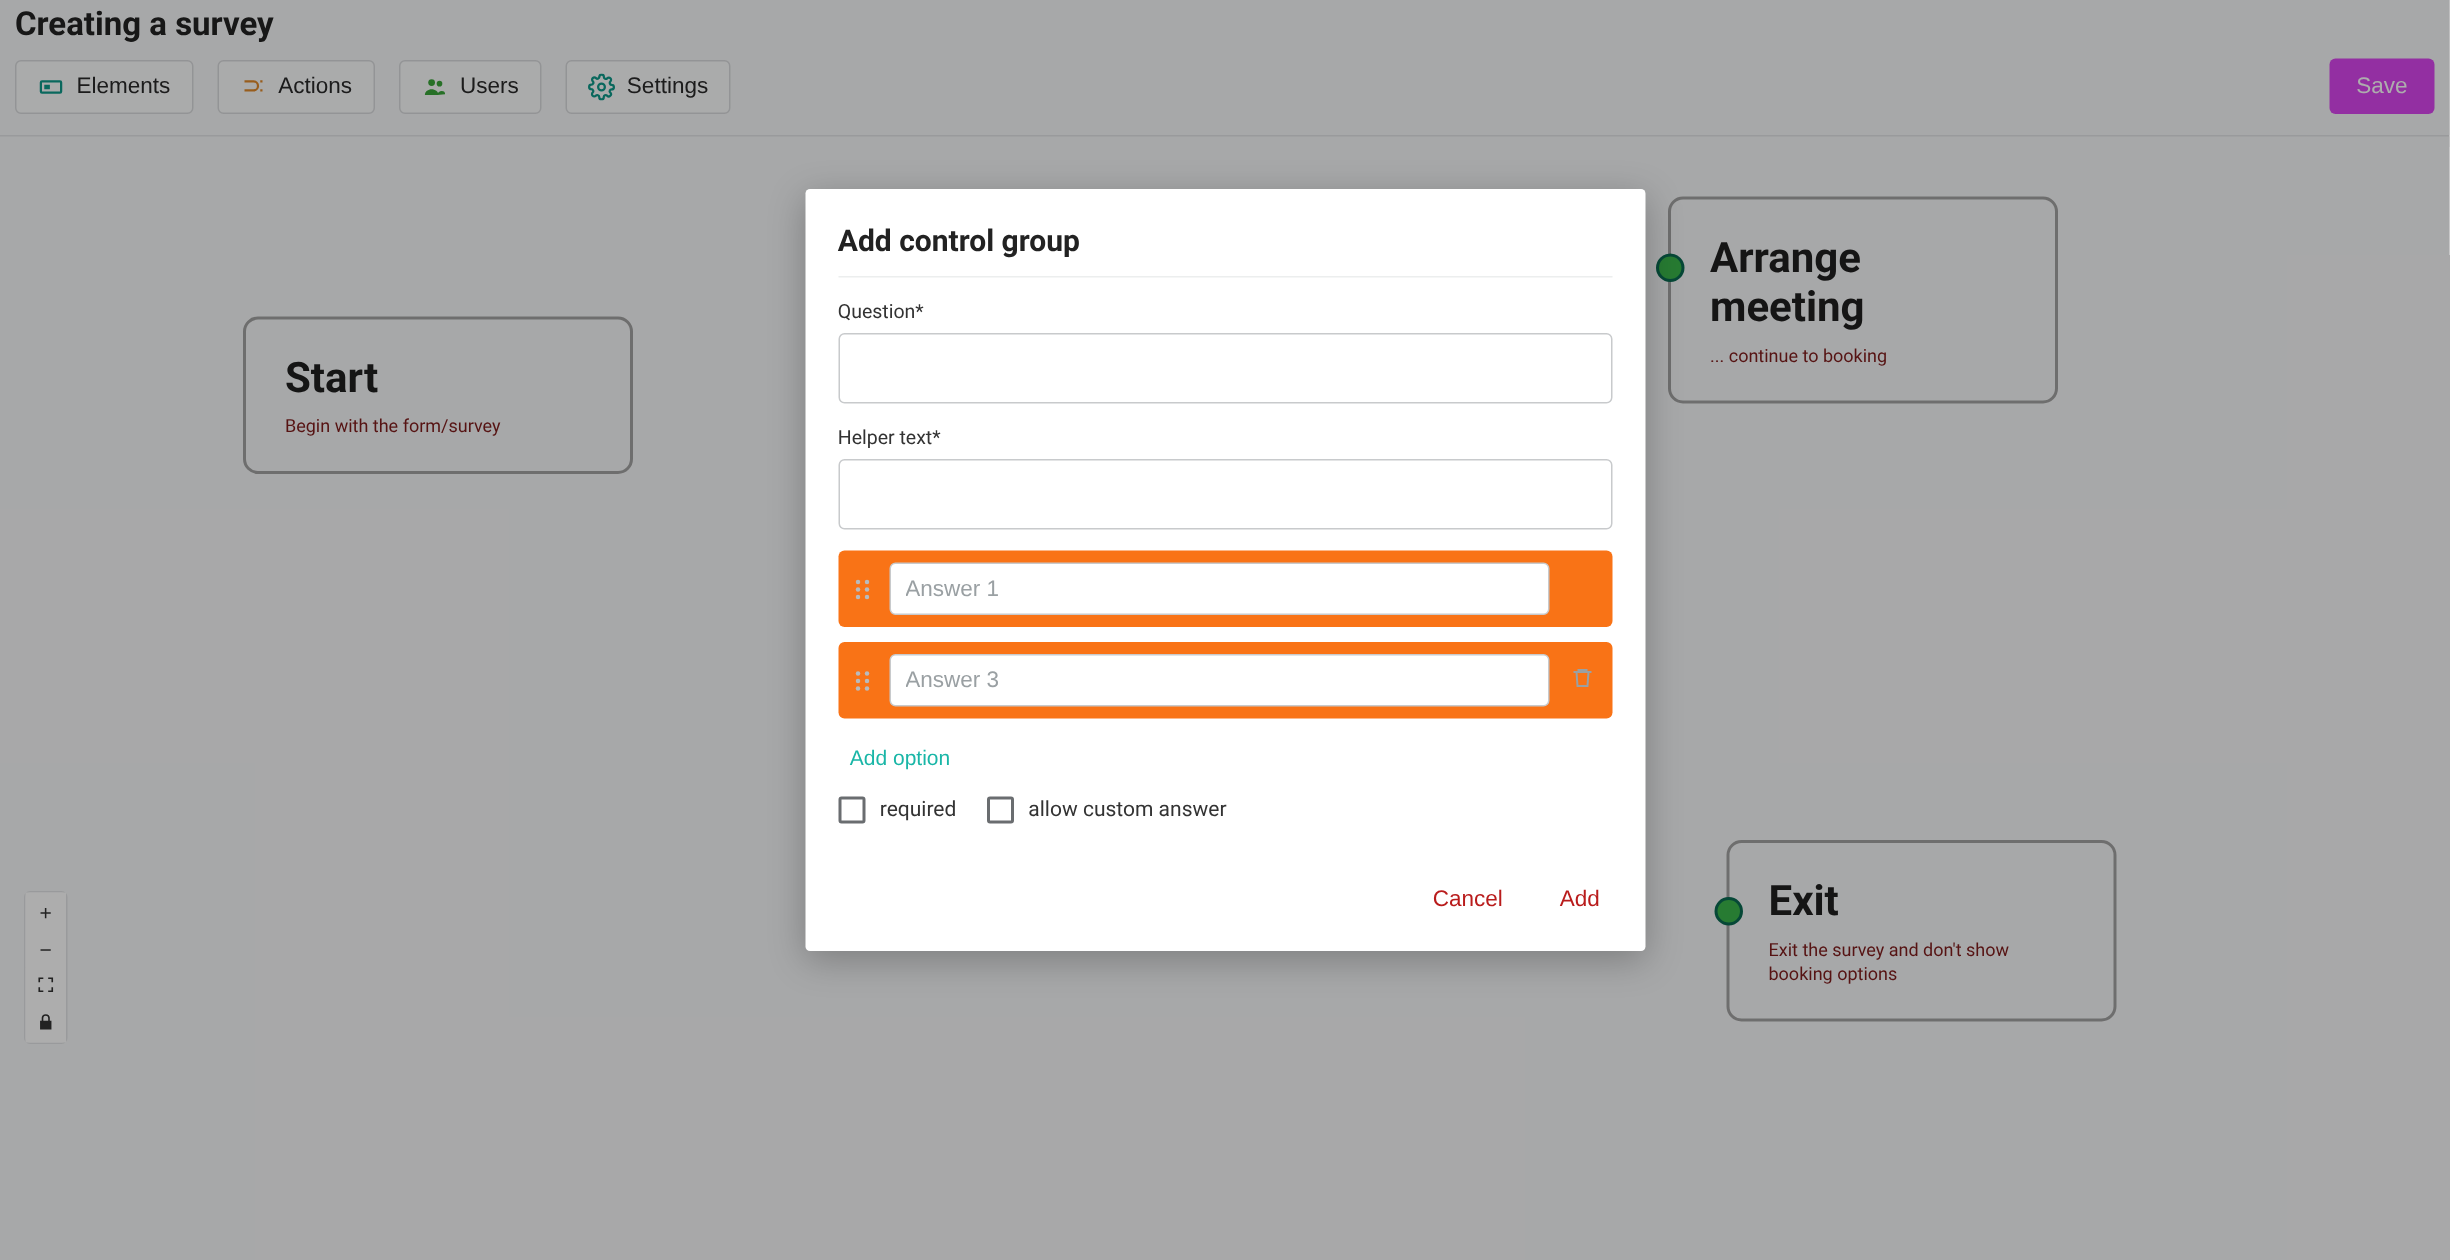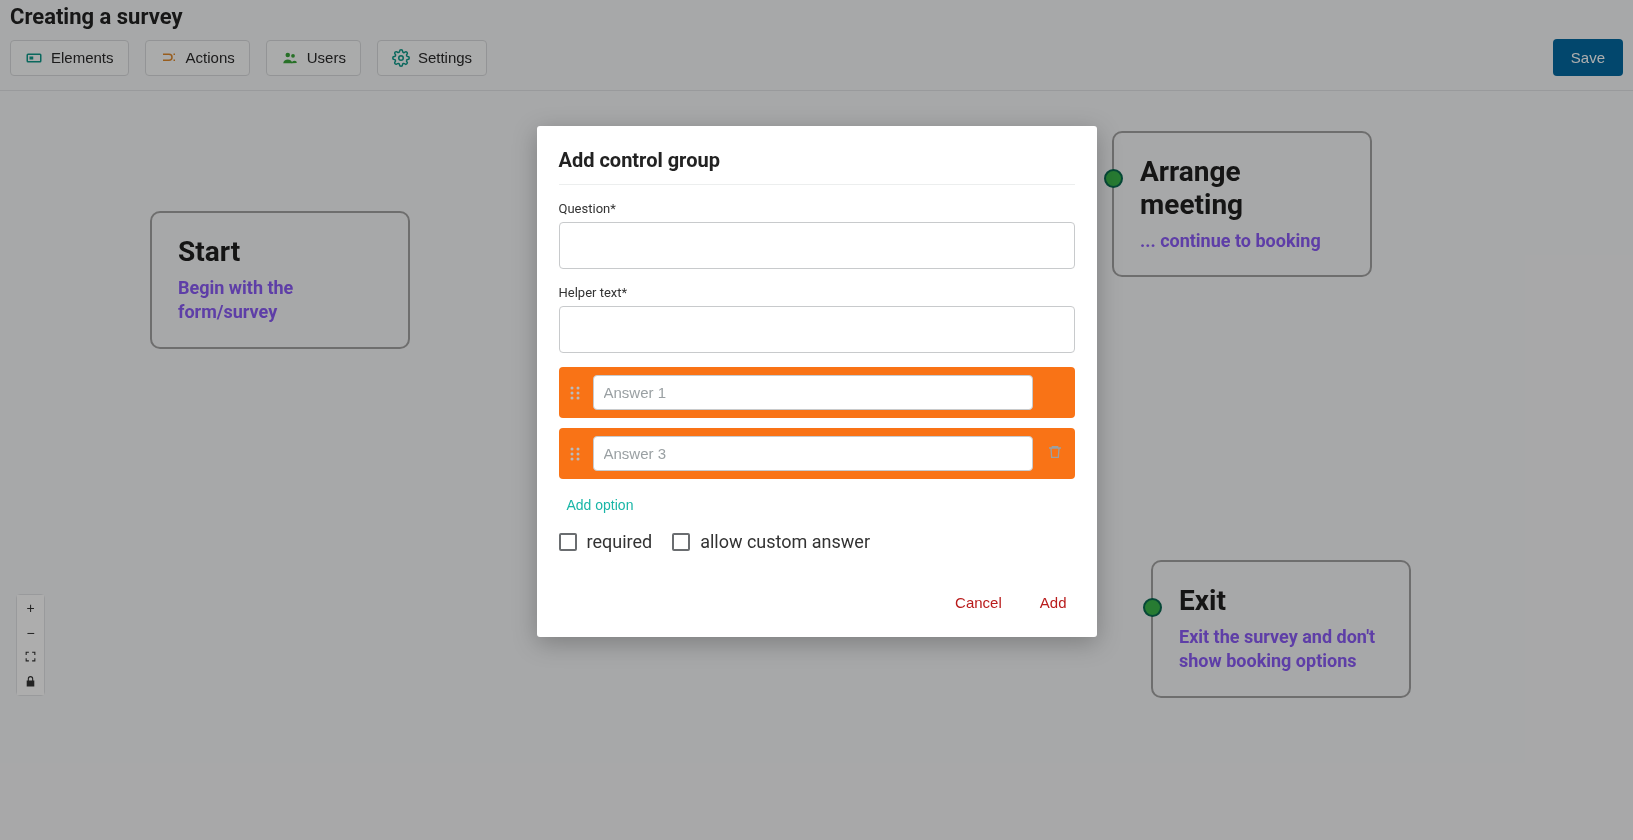--- a/index.html
+++ b/index.html
@@ -35,21 +35,21 @@
     font-size: 15px;
     color: #2a2a2a;
     cursor: pointer;
   }
   .tool-btn .icon { width: 18px; height: 18px; display: inline-flex; align-items:center; justify-content:center;}
   .icon-teal { color: #0f9a8a; }
   .icon-orange { color: #e08a2c; }
   .icon-green { color: #3aa63a; }
   .spacer { flex: 1; }
   .save-btn {
-    background: #0369a1;
+    background: #d946ef;
     color: #fff;
     border: none;
     border-radius: 4px;
     padding: 10px 18px;
     font-size: 15px;
     cursor: pointer;
   }
 
   
   .canvas {
@@ -65,24 +65,23 @@
     padding: 22px 26px;
     width: 260px;
   }
   .node-title {
     font-size: 28px;
     font-weight: 700;
     color: #1f1f1f;
     margin-bottom: 8px;
   }
   .node-sub {
-    font-size: 18px;
-    color: #8b5cf6;
+    font-size: 12px;
+    color: #7f1d1d;
     line-height: 1.35;
-    font-weight: bold;
   }
   .node-dot {
     position: absolute;
     left: -10px; top: 36px;
     width: 19px; height: 19px;
     background: #3ab54a;
     border: 2px solid #0a6a52;
     border-radius: 50%;
   }
 
@@ -188,21 +187,21 @@
   .check-row {
     display:flex;
     align-items:center;
     gap: 20px;
     margin-top: 14px;
   }
   .check-item {
     display:inline-flex;
     align-items:center;
     gap: 10px;
-    font-size: 18px;
+    font-size: 14px;
     color: #333;
     cursor: pointer;
   }
   .checkbox {
     width: 18px; height: 18px;
     border: 2px solid #6a6d70;
     border-radius: 2px;
     display:inline-block;
   }
   .modal-actions {
@@ -260,21 +259,21 @@
           <path d="M19.4 15a1.7 1.7 0 0 0 .34 1.87l.06.06a2 2 0 1 1-2.83 2.83l-.06-.06a1.7 1.7 0 0 0-1.87-.34 1.7 1.7 0 0 0-1.03 1.56V21a2 2 0 1 1-4 0v-.09a1.7 1.7 0 0 0-1.11-1.56 1.7 1.7 0 0 0-1.87.34l-.06.06a2 2 0 1 1-2.83-2.83l.06-.06a1.7 1.7 0 0 0 .34-1.87 1.7 1.7 0 0 0-1.56-1.03H3a2 2 0 1 1 0-4h.09a1.7 1.7 0 0 0 1.56-1.11 1.7 1.7 0 0 0-.34-1.87l-.06-.06a2 2 0 1 1 2.83-2.83l.06.06a1.7 1.7 0 0 0 1.87.34h.08A1.7 1.7 0 0 0 10.12 3.1V3a2 2 0 1 1 4 0v.09a1.7 1.7 0 0 0 1.03 1.56 1.7 1.7 0 0 0 1.87-.34l.06-.06a2 2 0 1 1 2.83 2.83l-.06.06a1.7 1.7 0 0 0-.34 1.87v.08a1.7 1.7 0 0 0 1.56 1.03H21a2 2 0 1 1 0 4h-.09a1.7 1.7 0 0 0-1.56 1.03z"></path>
         </svg>
     </span>
     <span>Settings</span>
   </button>
   <div class="spacer"></div>
   <button class="save-btn">Save</button>
 </div>
 
 <div class="canvas">
-  <div class="node" style="left:150px; top:113px;">
+  <div class="node" style="left:162px; top:113px;">
     <div class="node-title">Start</div>
     <div class="node-sub">Begin with the form/survey</div>
   </div>
   <div class="node" style="left:1112px; top:33px;">
     <span class="node-dot"></span>
     <div class="node-title">Arrange meeting</div>
     <div class="node-sub">... continue to booking</div>
   </div>
   <div class="node" style="left:1151px; top:433px;margin-top:29px;">
     <span class="node-dot"></span>

